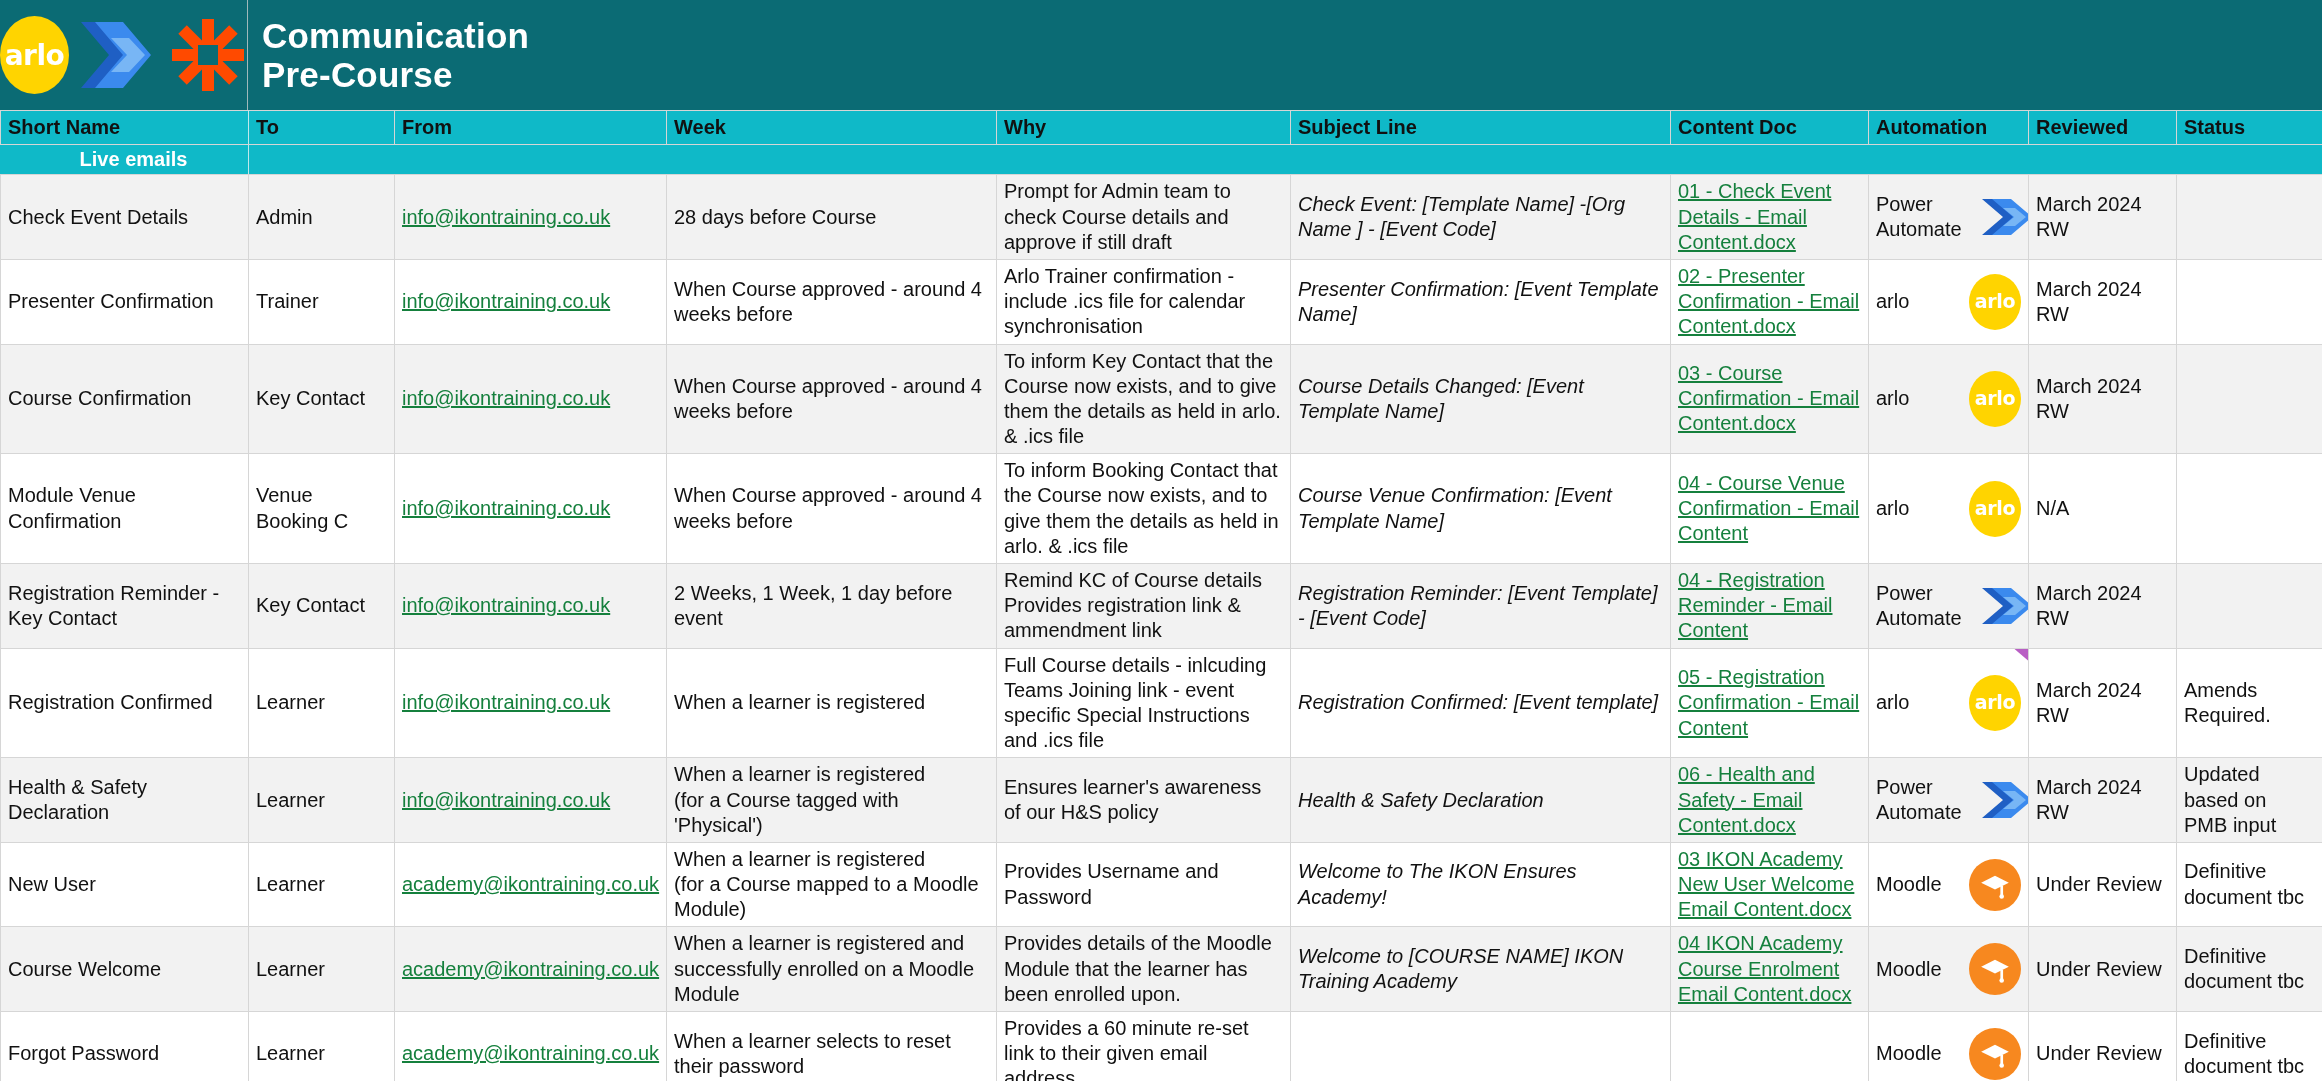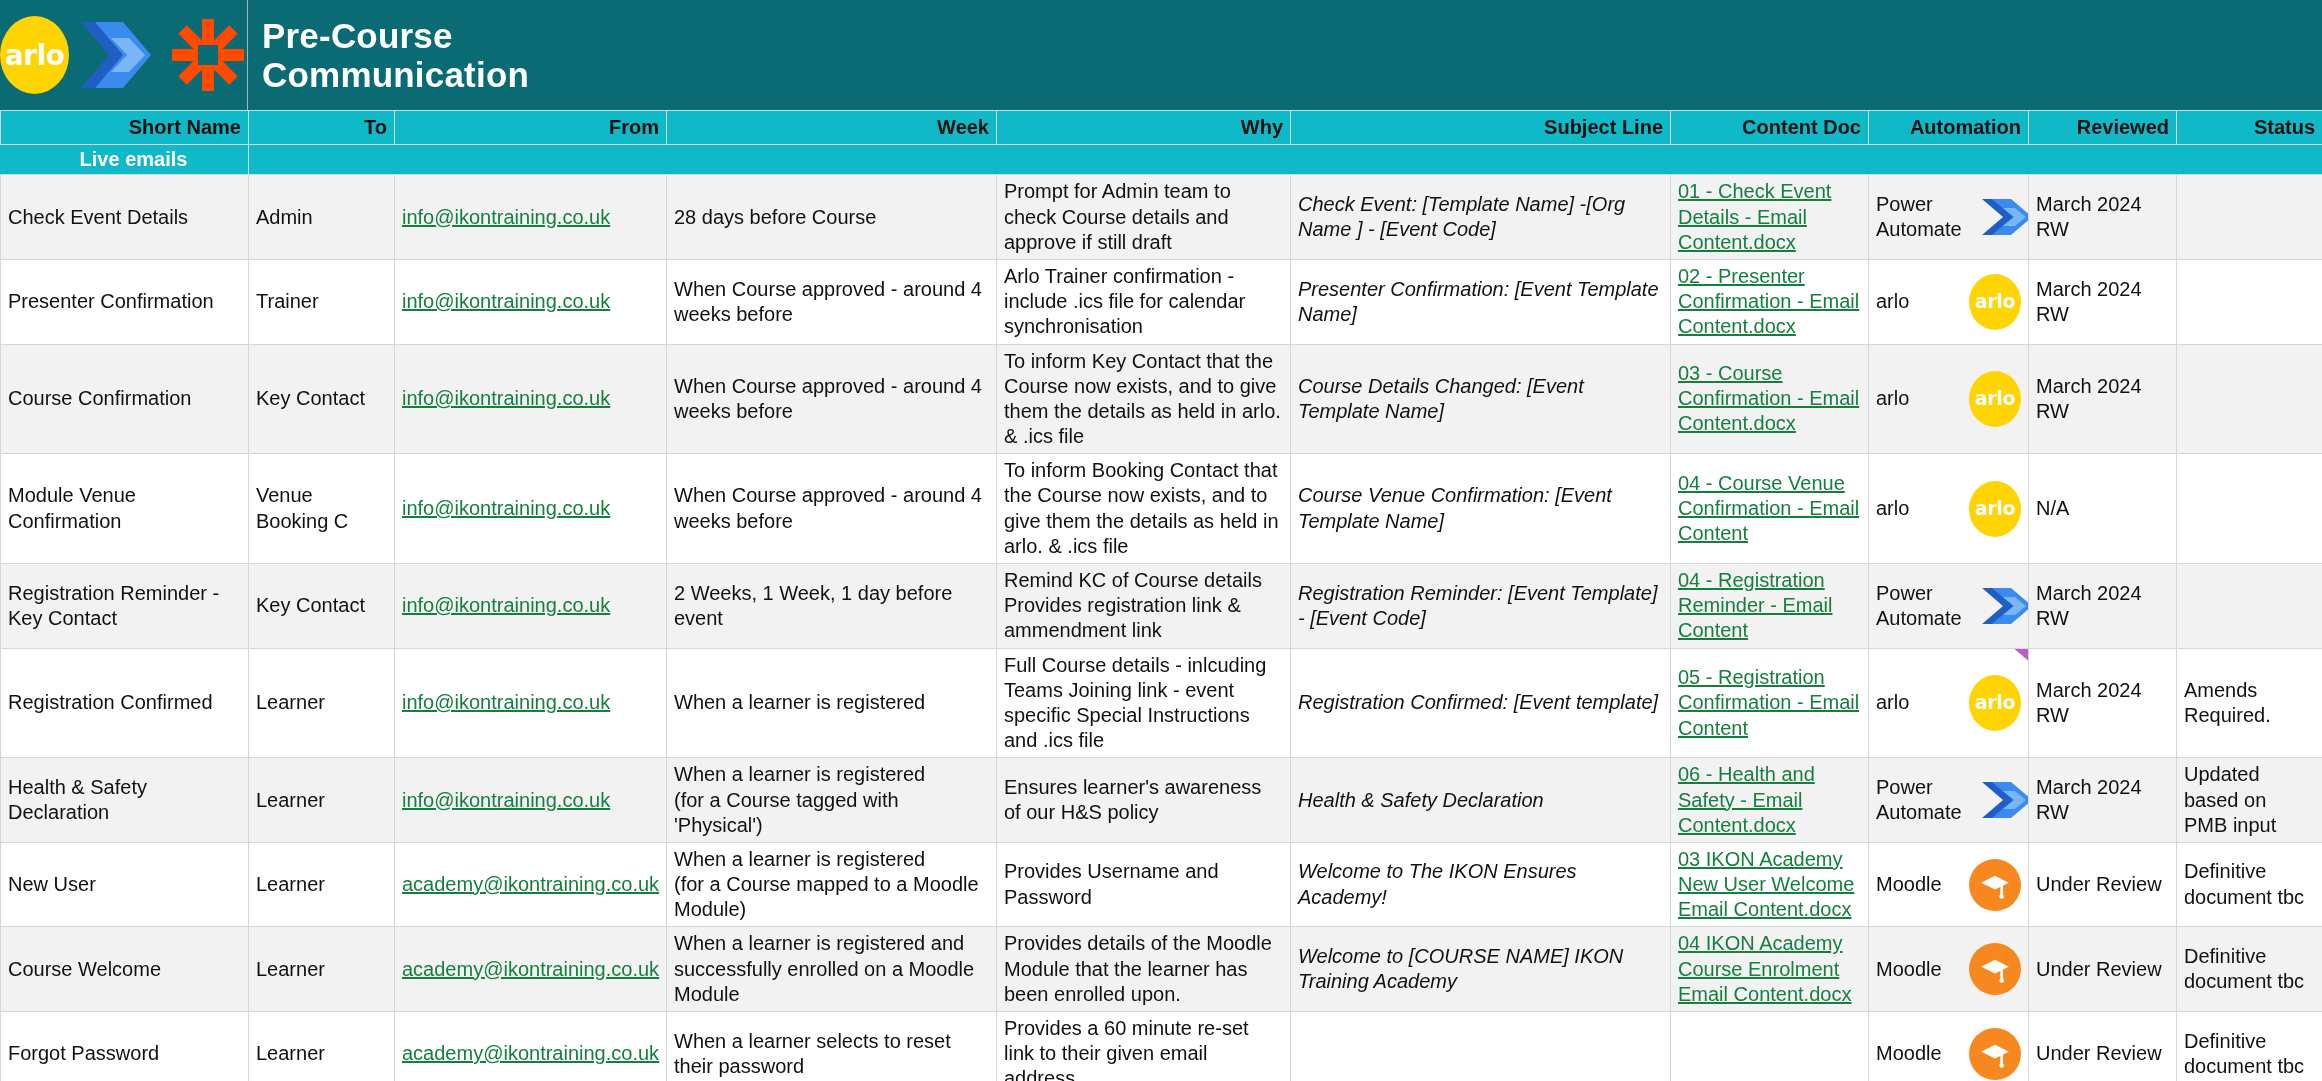--- a/index.html
+++ b/index.html
@@ -58,21 +58,21 @@
   col.c-when{width:330px}
   col.c-why{width:294px}
   col.c-subject{width:380px}
   col.c-doc{width:198px}
   col.c-auto{width:160px}
   col.c-rev{width:148px}
   col.c-status{width:146px}
 
   thead th{
     background:#0fb9c8;color:#ffffff;font-weight:bold;font-size:20px;
-    text-align:right;height:27px;padding:2px 4px;
+    text-align:left;height:27px;padding:2px 4px;
     border-color:#0fb9c8;border-bottom:1px solid #8e8e8e;
   }
   thead th.hdr-short{border-right:1px solid #bfe8ec;}
   tr.subhead td{
     background:#0fb9c8;color:#ffffff;font-weight:bold;font-size:20px;
     height:27px;padding:2px 7px;border-color:#0fb9c8;
     border-bottom:1px solid #d6d6d6;
   }
   tr.subhead td.sub-first{border-right:1px solid #bfe8ec;text-align:center;padding-left:25px;}
 
@@ -136,22 +136,22 @@
             <rect x="3" y="33" width="72" height="12"></rect>
             <rect x="33" y="3" width="12" height="72" transform="rotate(45 39 39)"></rect>
             <rect x="3" y="33" width="72" height="12" transform="rotate(45 39 39)"></rect>
           </g>
           <rect x="29" y="29" width="20" height="20" fill="#0b6b74"></rect>
         </svg>
       </div>
 
     </div>
     <div class="title">
+      <div>Communication</div>
       <div>Pre-Course</div>
-      <div>Communication</div>
     </div>
   </div>
 
   <table class="grid">
     <colgroup>
       <col class="c-short">
         <col class="c-to">
         <col class="c-from">
         <col class="c-when">
         <col class="c-why">

